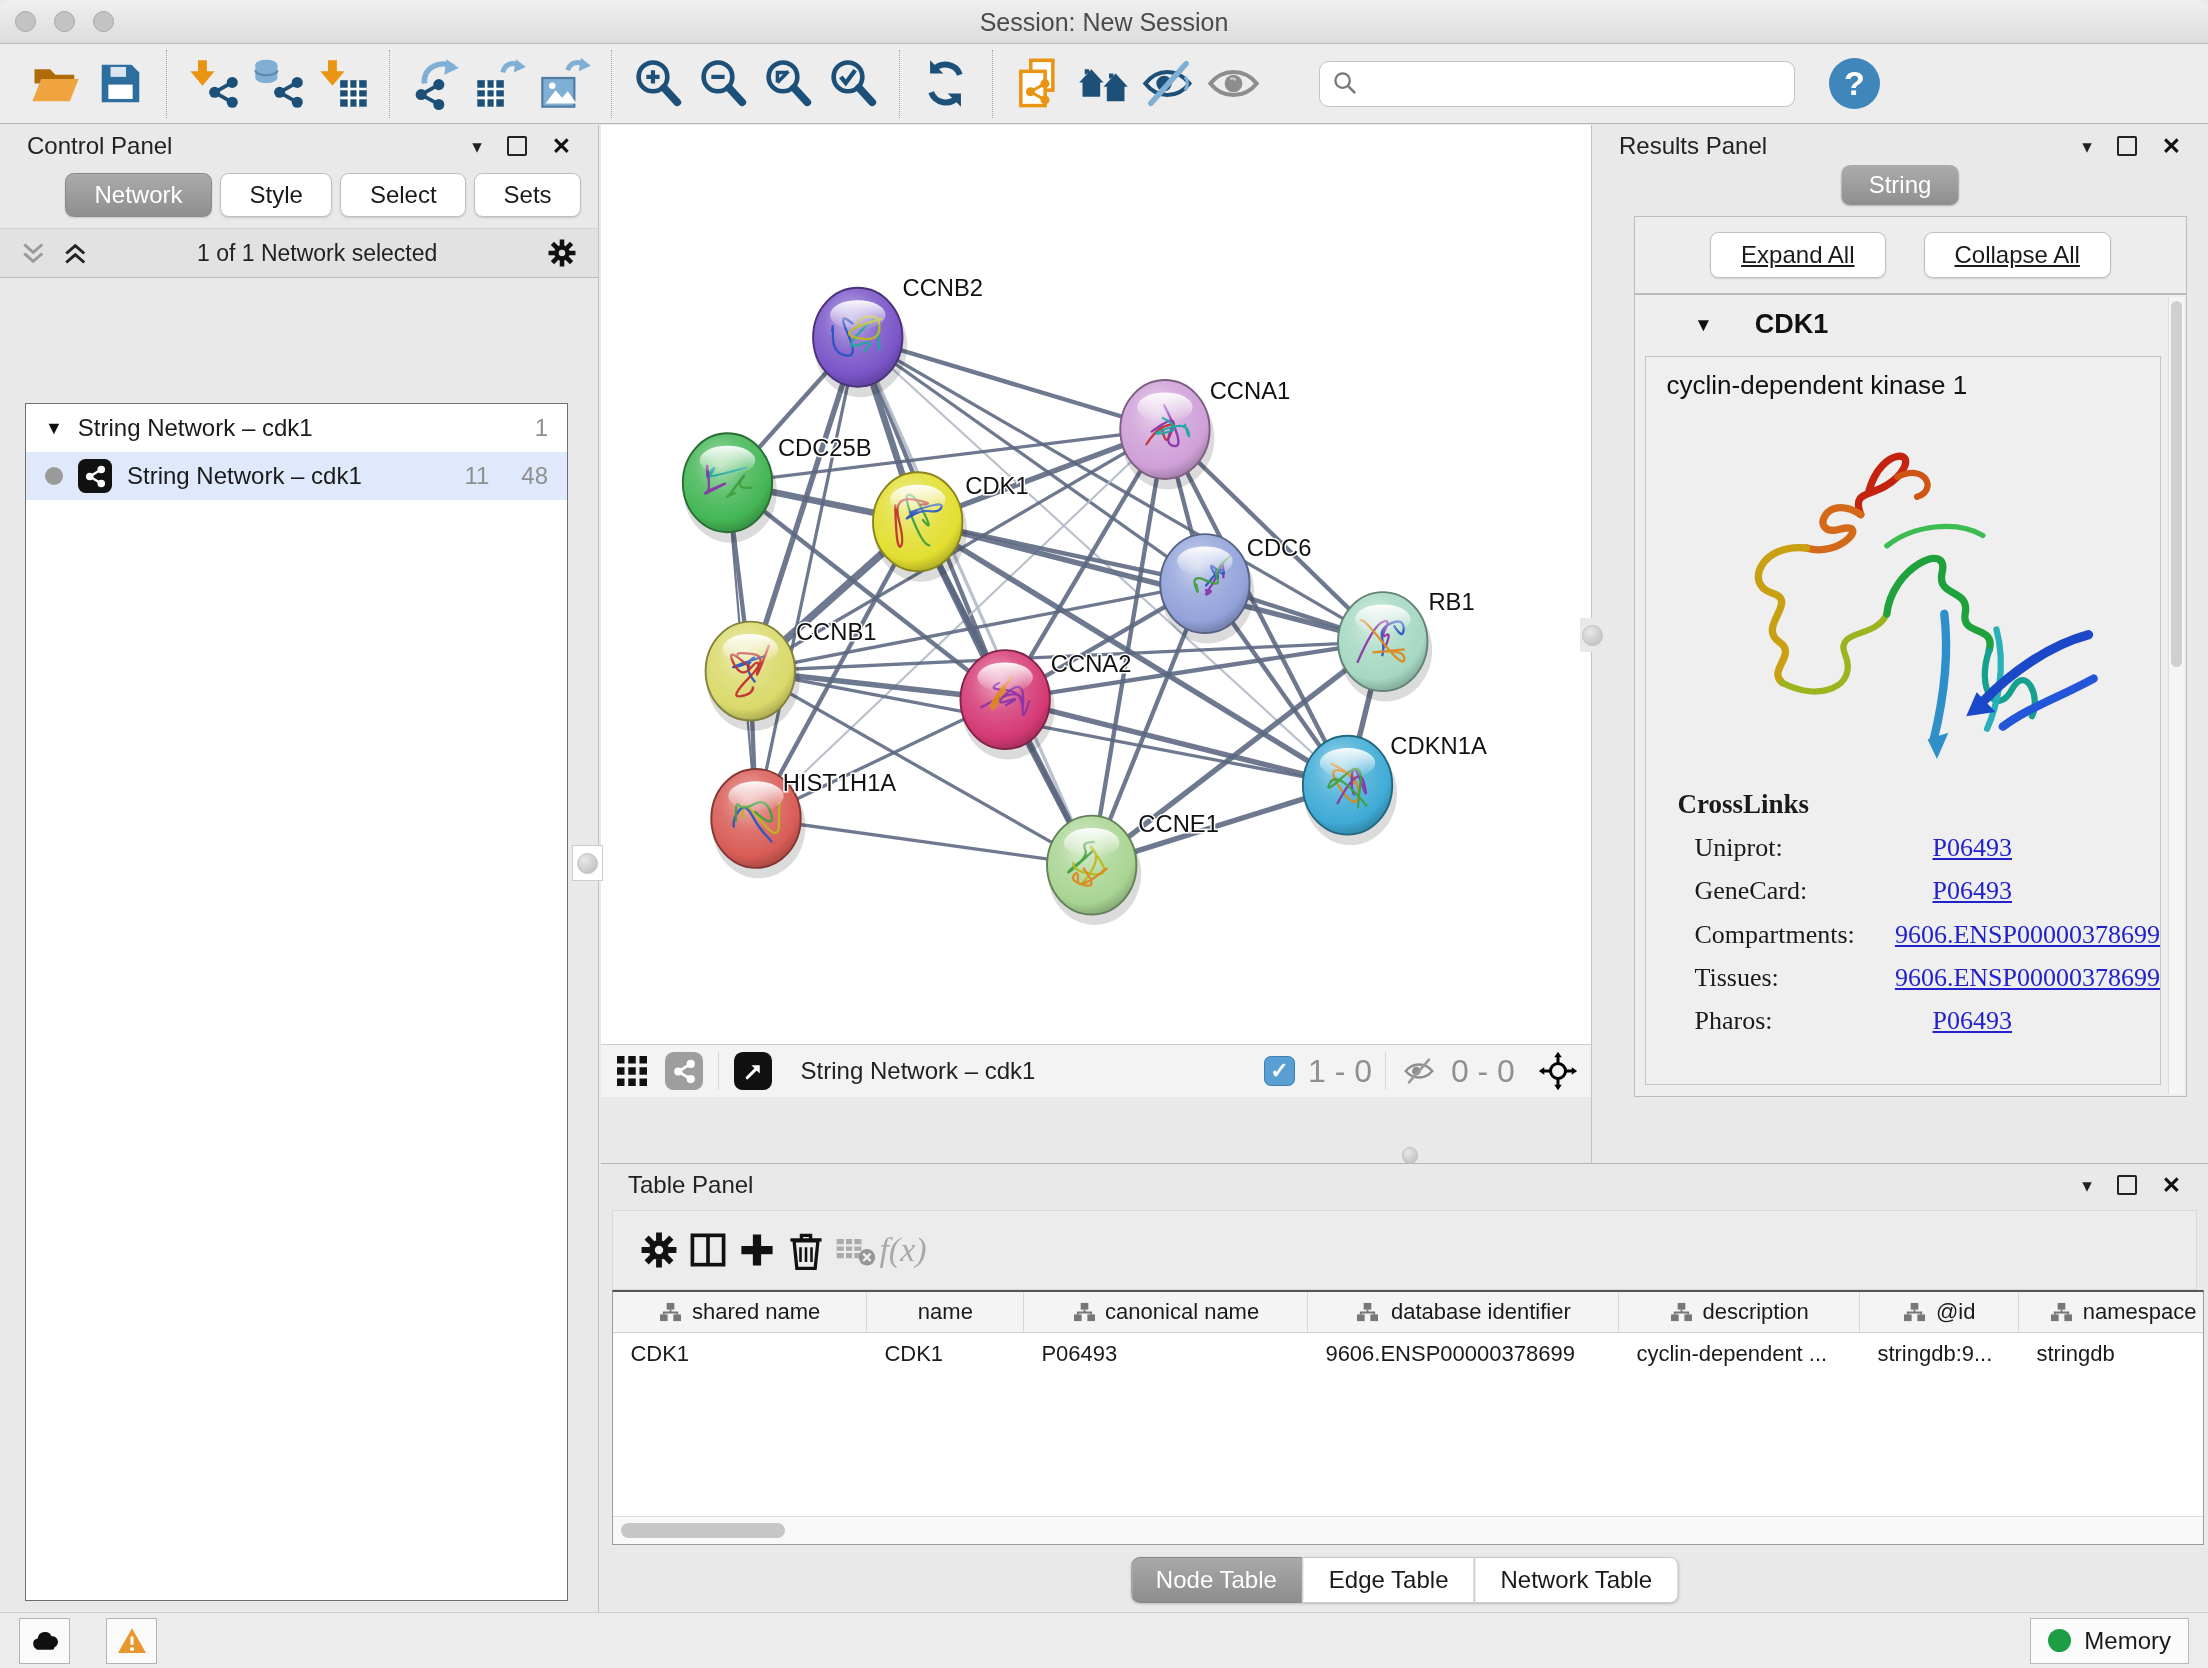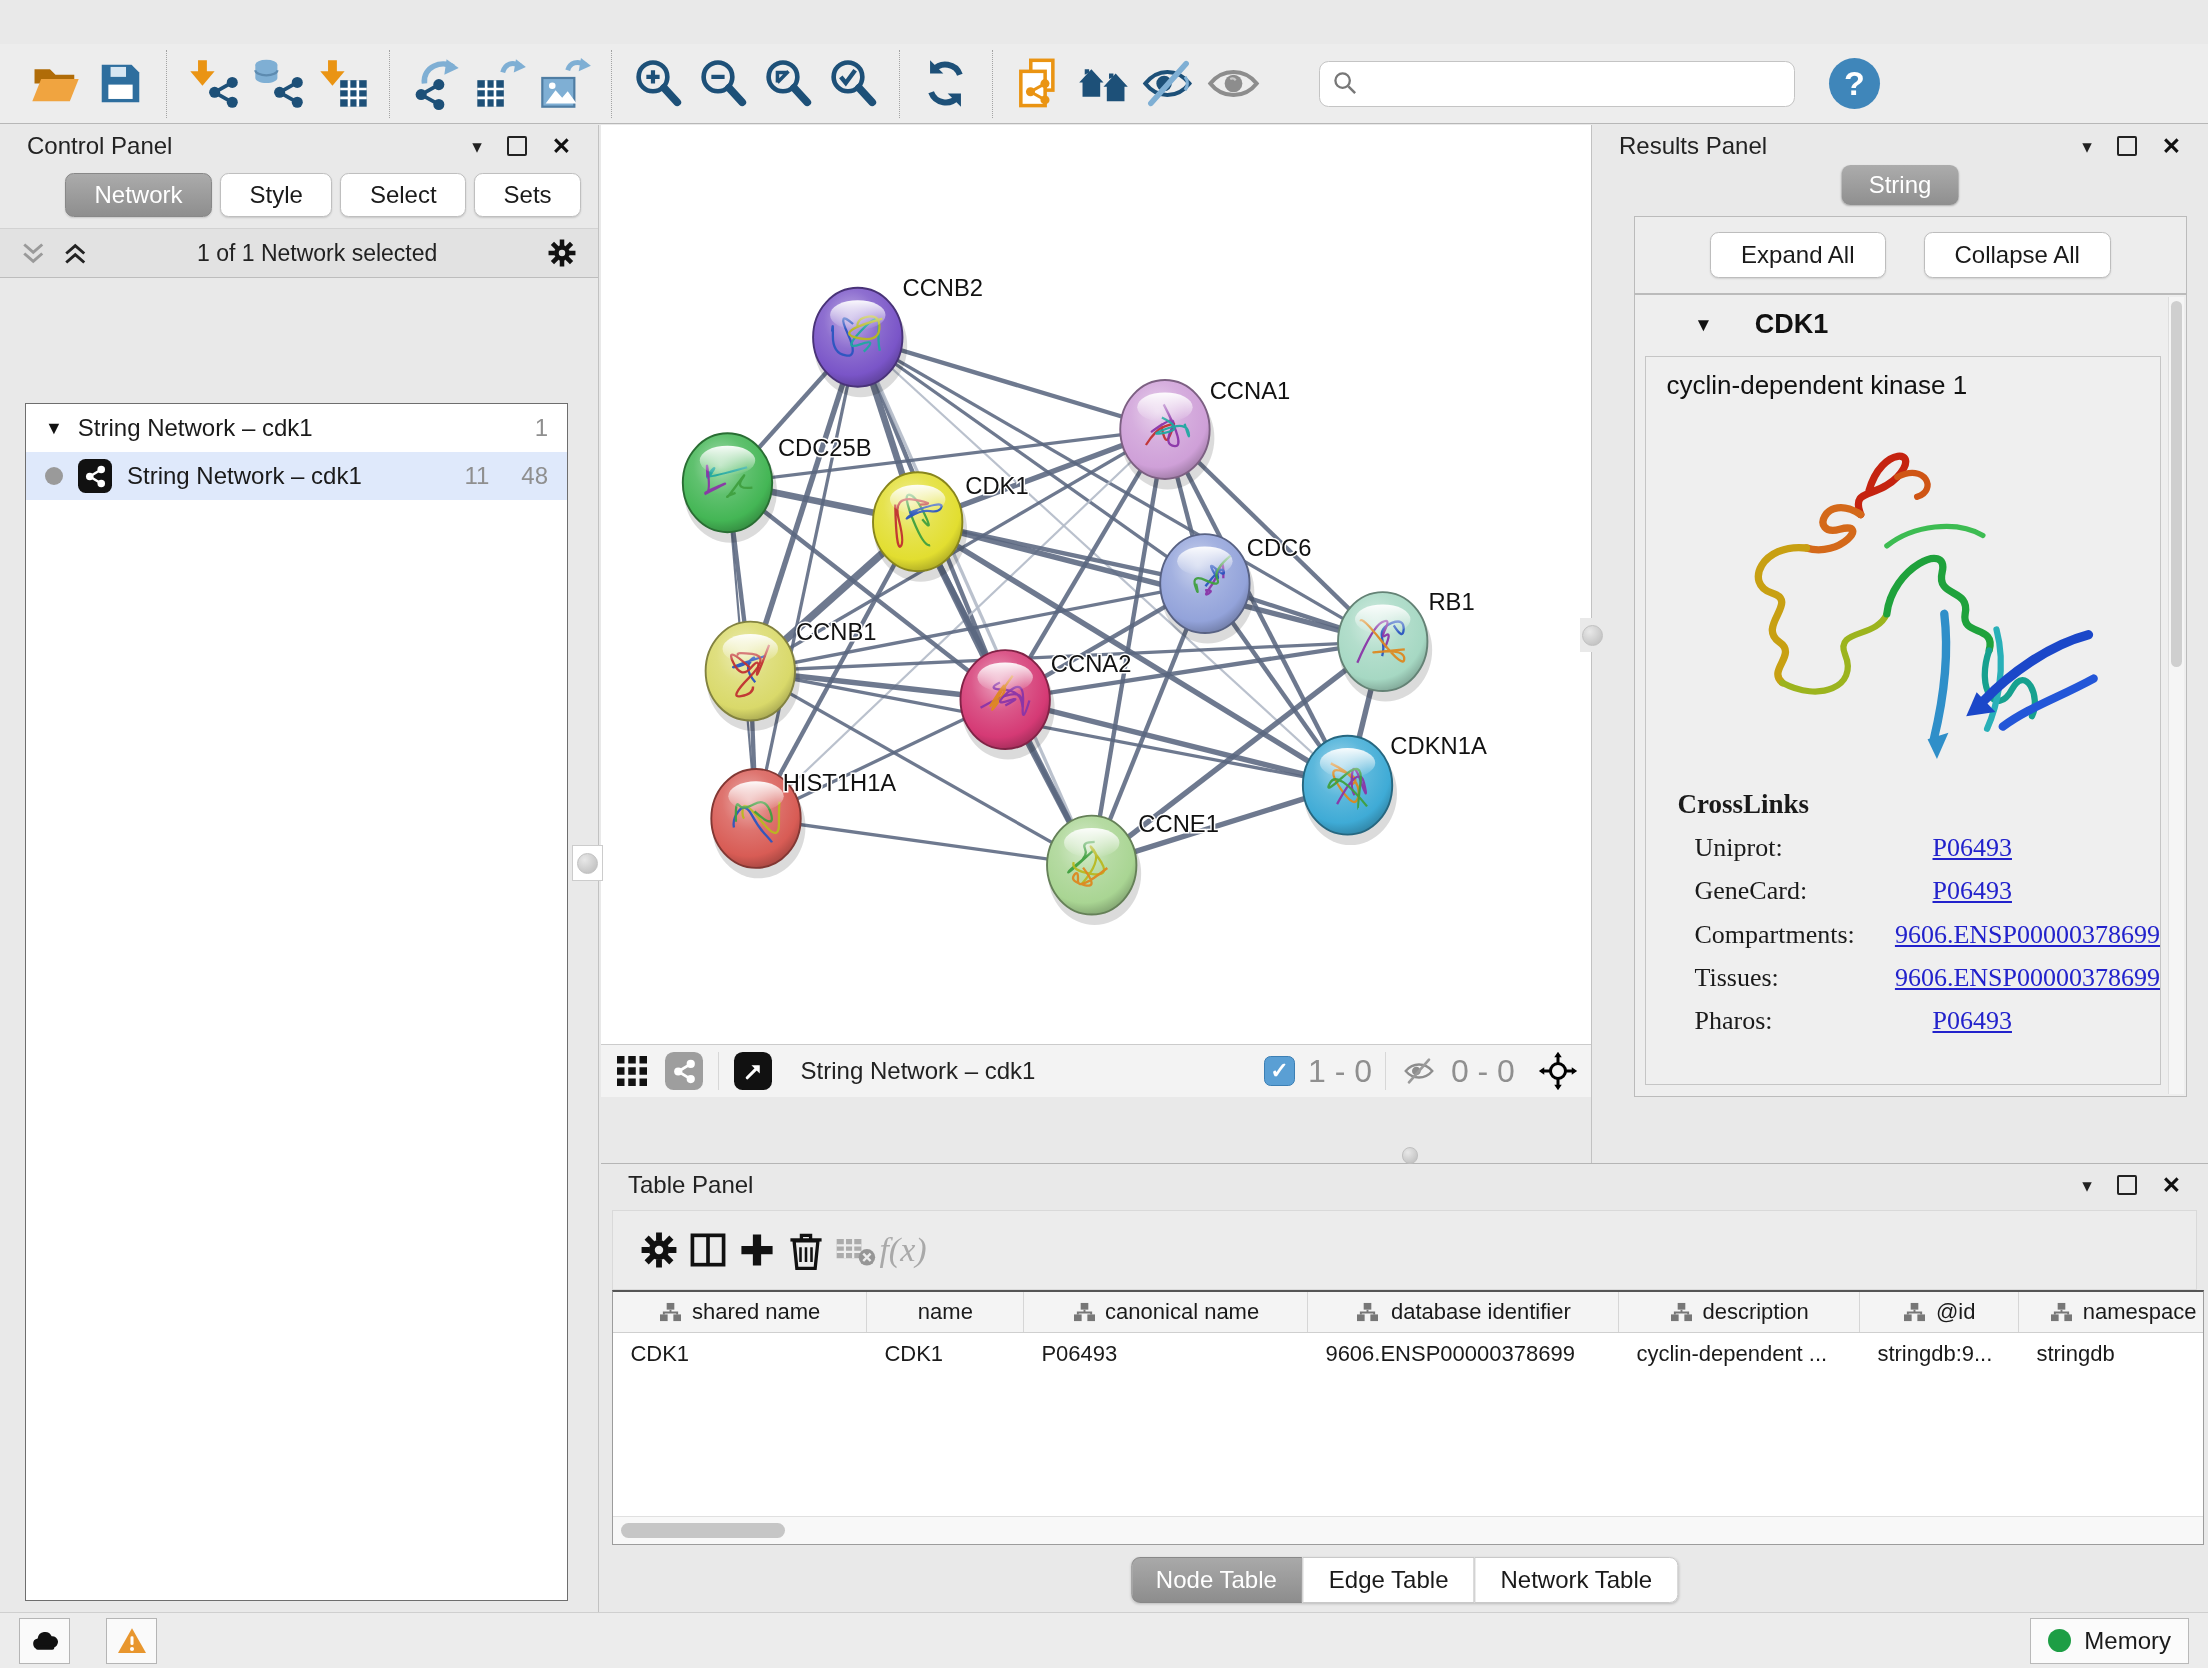--- a/index.html
+++ b/index.html
@@ -57,21 +57,21 @@
   .badge{width:38px;height:38px;border-radius:8.6px;display:flex;align-items:center;justify-content:center;}
   .badge.gray{background:#9e9e9e;}
   .badge.black{background:#111;}
   .cb-counts{color:#8f8f8f;font-size:32px;}
   .checkbox{width:28.5px;height:28.5px;border-radius:6.7px;background:#5a9fd4;border:1px solid #3c7fb4;color:#fff;font-size:22px;font-weight:bold;display:flex;align-items:center;justify-content:center;}
   .cb-right{margin-left:auto;display:flex;align-items:center;gap:13.3px;}
   .hsplit{position:absolute;left:601px;right:0;top:1097px;height:67px;background:#e9e9e9;}
   
   .results{position:absolute;left:1591px;top:125px;right:0;height:1039px;background:#e9e9e9;border-left:1.9px solid #c2c2c2;box-sizing:border-box;}
   .res-tab{position:absolute;top:40px;left:50%;transform:translateX(-50%);height:40px;padding:0 27px;background:linear-gradient(#acacac,#8f8f8f);color:#fff;font-size:24px;border-radius:8.6px;display:flex;align-items:center;box-shadow:0 1px 1.9px rgba(0,0,0,.25);}
-  .res-buttons{position:absolute;left:42px;right:21px;top:91px;height:78px;border:1.9px solid #bbb;background:#ededed;display:flex;align-items:center;justify-content:center;gap:38px;box-sizing:border-box;}
+  .res-buttons{position:absolute;left:42px;right:21px;top:91px;height:78px;border:1.9px solid #bbb;background:#ededed;display:flex;align-items:center;justify-content:center;gap:38px;box-sizing:border-box;text-decoration:underline;}
   .res-btn{height:44px;padding:0 30px;background:#fff;border:1.9px solid #bdbdbd;border-radius:8.6px;font-size:24px;display:flex;align-items:center;box-shadow:0 1px 1.9px rgba(0,0,0,.12);}
   .res-body{position:absolute;left:42px;right:21px;top:169px;bottom:67px;border:1.9px solid #bbb;background:#eee;box-sizing:border-box;}
   .cdk-head{height:59px;display:flex;align-items:center;gap:42px;padding-left:59px;font-size:27px;font-weight:bold;color:#111;}
   .cdk-head .tri{font-size:19px;font-weight:normal;}
   .cdk-box{position:absolute;left:9.5px;right:25px;top:61px;bottom:11.4px;border:1.9px solid #c5c5c5;background:#efefef;box-sizing:border-box;}
   .cdk-desc{font-size:26px;padding:13.3px 0 0 21px;color:#111;}
   .ribbon{display:block;margin:5.7px auto 0 auto;}
   .xl{padding-left:32px;font-family:"Liberation Serif",serif;}
   .xl-title{font-size:27px;font-weight:bold;margin-top:5.7px;}
   .xl-row{display:flex;margin-top:13.3px;font-size:26px;}
@@ -103,20 +103,28 @@
   .sb-btn{width:49px;height:44px;background:#fafafa;border:1.9px solid #b5b5b5;display:flex;align-items:center;justify-content:center;}
   .sb-btn svg{width:32px;height:32px;}
   .memory{margin-left:auto;height:44px;background:#fbfbfb;border:1.9px solid #b9b9b9;display:flex;align-items:center;gap:13.3px;padding:0 17px;font-size:24px;}
   .memory .dot{width:23px;height:23px;border-radius:50%;background:#1d9e45;}
 </style>
 </head>
 <body>
 
 <div id="app">
 
+  <div class="titlebar">
+    <div class="traffic">
+      <div></div>
+      <div></div>
+      <div></div>
+    </div>
+    <div class="wtitle">Session: New Session</div>
+  </div>
 
   <div class="toolbar">
     <div class="tb-groups">
         <div class="tbtn">
           <svg viewBox="0 0 48 48">
             <path d="M5 11h14l5 5h17v8H5z" fill="#b06c08"></path>
             <path d="M3 40l8-20h34l-8 20z" fill="#f0a440"></path>
           </svg>
         </div>
         <div class="tbtn">

